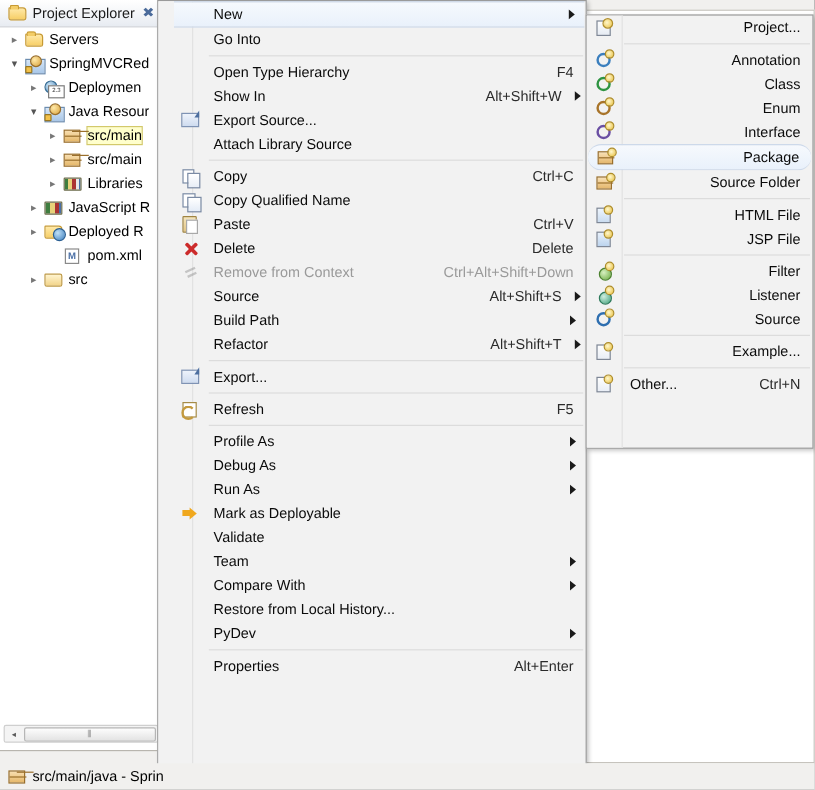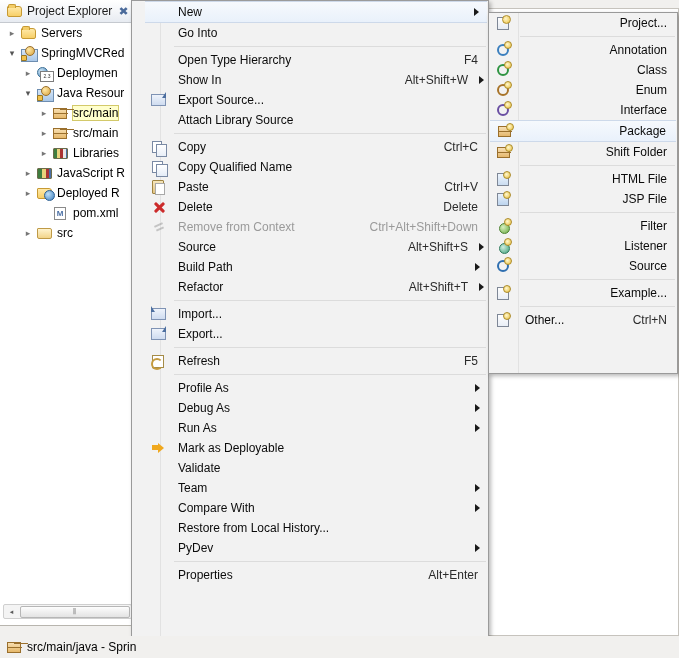--- a/index.html
+++ b/index.html
@@ -303,21 +303,21 @@
   .g-deployable::after{content:"";position:absolute;left:6px;top:0px;
     border-top:5px solid transparent;border-bottom:5px solid transparent;border-left:6px solid #f0a81e;}
 
   
   #new-menu {
     left: 488px; top: 12px; width: 190px; height: 362px;
     background: #f2f2f2;
   }
   #new-menu .menu-gutter { width: 30px; }
   #new-menu .mi { padding-left: 36px; justify-content: flex-end; }
-  #new-menu .mi.hl { padding-left: 35px; }
+  #new-menu .mi.hl { padding-left: 35px; border-radius: 11px; }
   #new-menu .sep { margin-left: 31px; }
 
   
   .n-proj{position:absolute;left:2px;top:2px;width:12px;height:13px;
     background:linear-gradient(to bottom,#fefefe,#e6ebf3);border:1px solid #7e8796;}
   .n-proj::after{content:"";position:absolute;right:-3px;top:-3px;width:7px;height:7px;
     background:radial-gradient(circle at 40% 40%,#fff6c9,#e9c03f);border:1px solid #b08e2c;
     border-radius:50%;}
   .n-circ{position:absolute;left:2px;top:2px;width:12px;height:12px;border-radius:50%;
     border:2px solid #3b7fbe;}
@@ -615,26 +615,20 @@
           <span class="sub-arrow"></span>
         </div>
         <div class="mi has-accel">
           <span>Refactor</span>
           <span class="accel" style="padding-right: 10px;">Alt+Shift+T</span>
           <span class="sub-arrow" style="right: 4px;"></span>
         </div>
         <div class="sep"></div>
         <div class="mi">
           <span class="mi-ico">
-            <span class="g-import"></span>
-          </span>
-          <span>Import...</span>
-        </div>
-        <div class="mi">
-          <span class="mi-ico">
             <span class="g-export"></span>
           </span>
           <span>Export...</span>
         </div>
         <div class="sep"></div>
         <div class="mi has-accel">
           <span class="mi-ico">
             <span class="g-refresh"></span>
           </span>
           <span>Refresh</span>
@@ -722,21 +716,21 @@
         <div class="mi hl">
           <span class="mi-ico">
             <span class="n-pkg"></span>
           </span>
           <span>Package</span>
         </div>
         <div class="mi">
           <span class="mi-ico">
             <span class="n-pkg"></span>
           </span>
-          <span>Shift Folder</span>
+          <span>Source Folder</span>
         </div>
         <div class="sep"></div>
         <div class="mi">
           <span class="mi-ico">
             <span class="n-file html"></span>
           </span>
           <span>HTML File</span>
         </div>
         <div class="mi">
           <span class="mi-ico">

